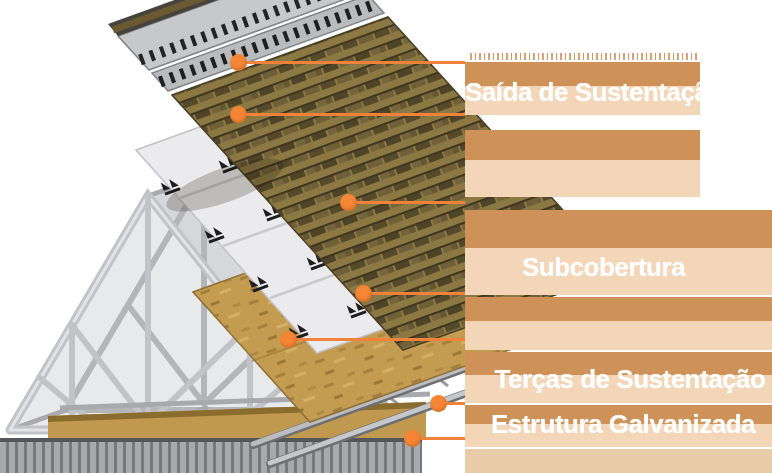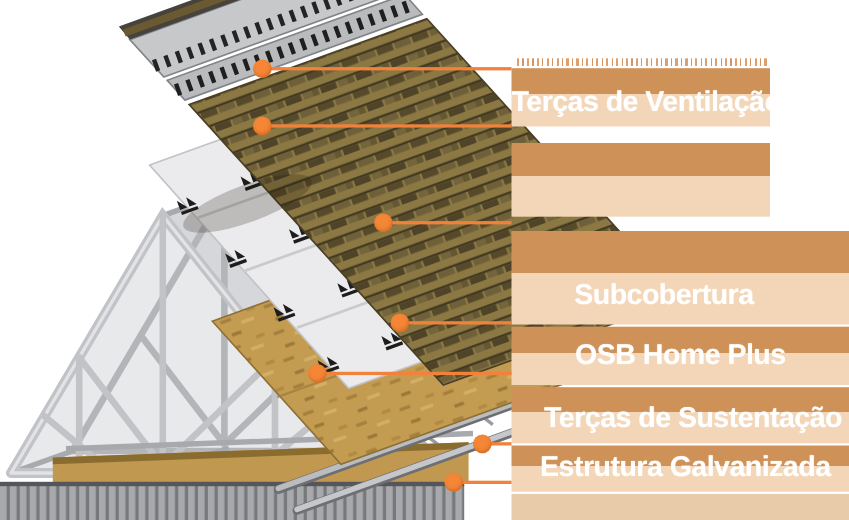--- a/index.html
+++ b/index.html
@@ -158,29 +158,28 @@
       <div class="callout-bar" style="top: 210px; height: 85px; width: 307px; background: linear-gradient(rgb(206, 146, 88) 0px, rgb(206, 146, 88) 45%, rgb(243, 214, 184) 45%, rgb(243, 214, 184) 100%);"></div>
       <div class="callout-bar" style="top: 297px; height: 53px; width: 307px; background: linear-gradient(rgb(206, 146, 88) 0px, rgb(206, 146, 88) 45%, rgb(243, 214, 184) 45%, rgb(243, 214, 184) 100%);"></div>
       <div class="callout-bar" style="top: 352px; height: 51px; width: 307px; background: linear-gradient(rgb(206, 146, 88) 0px, rgb(206, 146, 88) 45%, rgb(243, 214, 184) 45%, rgb(243, 214, 184) 100%);"></div>
       <div class="callout-bar" style="top: 405px; height: 42px; width: 307px; background: linear-gradient(rgb(206, 146, 88) 0px, rgb(206, 146, 88) 45%, rgb(243, 214, 184) 45%, rgb(243, 214, 184) 100%);"></div>
       <div class="callout-bar" style="top: 449px; height: 24px; width: 307px; background: rgb(232, 203, 168);"></div>
     </div>
 
   <div id="overlay-layer">
       <div class="leader-line" style="left: 244px; width: 221px; top: 61px; background: rgb(240, 130, 60);"></div>
       <div class="marker-dot" style="left: 230px; top: 54px; background: rgb(245, 134, 54);"></div>
-      <div class="callout-label" style="top: 77px; width: 235px;">Terças de Ventilação</div>
+      <div class="callout-label" style="top: 77px; width: 235px;">Saída de Sustentação</div>
       <div class="leader-line" style="left: 244px; width: 221px; top: 113px; background: rgb(240, 130, 60);"></div>
       <div class="marker-dot" style="left: 230px; top: 106px; background: rgb(245, 134, 54);"></div>
       <div class="leader-line" style="left: 354px; width: 111px; top: 201px; background: rgb(240, 130, 60);"></div>
       <div class="marker-dot" style="left: 340px; top: 194px; background: rgb(245, 134, 54);"></div>
       <div class="callout-label" style="top: 252px; width: 277px;">Subcobertura</div>
       <div class="leader-line" style="left: 369px; width: 96px; top: 292px; background: rgb(240, 130, 60);"></div>
       <div class="marker-dot" style="left: 355px; top: 285px; background: rgb(245, 134, 54);"></div>
-      <div class="callout-label" style="top: 307px; width: 307px;">OSB Home Plus</div>
       <div class="leader-line" style="left: 294px; width: 171px; top: 338px; background: rgb(240, 130, 60);"></div>
       <div class="marker-dot" style="left: 280px; top: 331px; background: rgb(245, 134, 54);"></div>
       <div class="callout-label" style="top: 364px; width: 330px; text-align: center;">Terças de Sustentação</div>
       <div class="leader-line" style="left: 444px; width: 21px; top: 402px; background: rgb(240, 130, 60);"></div>
       <div class="marker-dot" style="left: 430px; top: 395px; background: rgb(245, 134, 54);"></div>
       <div class="callout-label" style="top: 409px; width: 316px;">Estrutura Galvanizada</div>
       <div class="leader-line" style="left: 418px; width: 47px; top: 437px; background: rgb(240, 130, 60);"></div>
       <div class="marker-dot" style="left: 404px; top: 430px; background: rgb(245, 134, 54);"></div>
       <div class="callout-label" style="top: 482px; width: 307px;"></div>
     </div>

